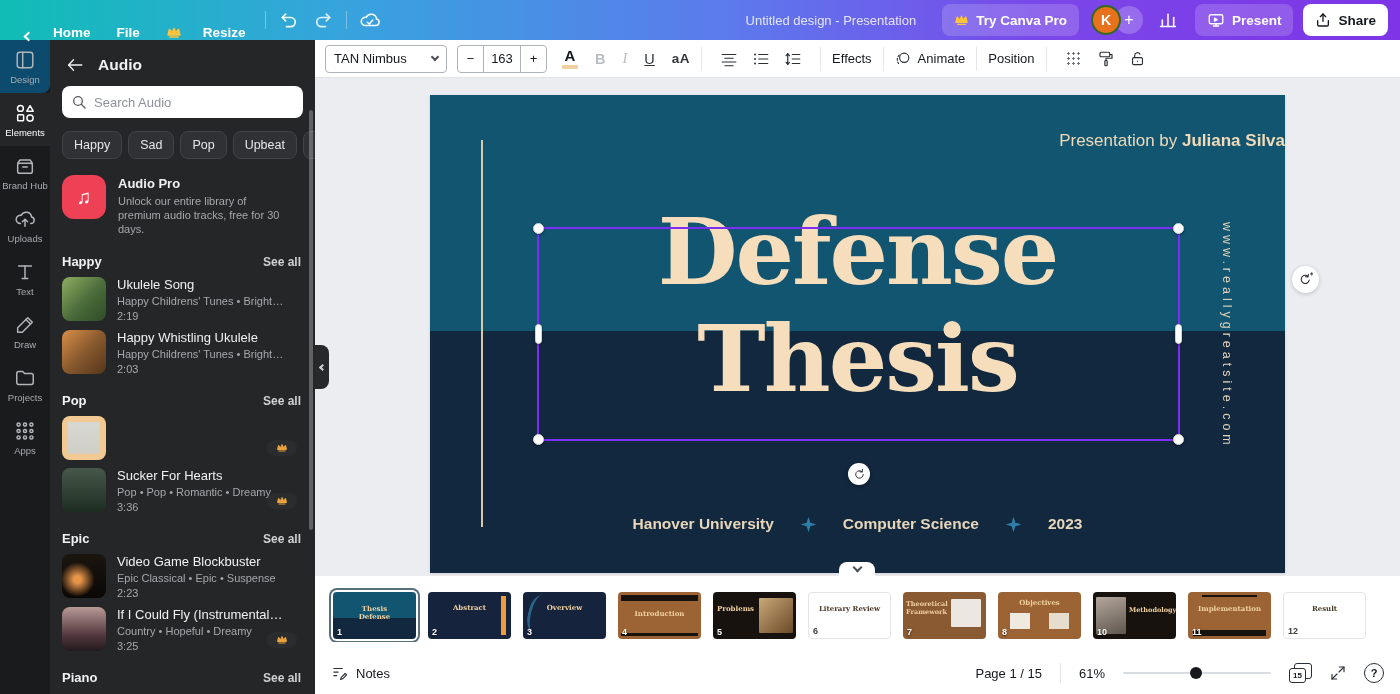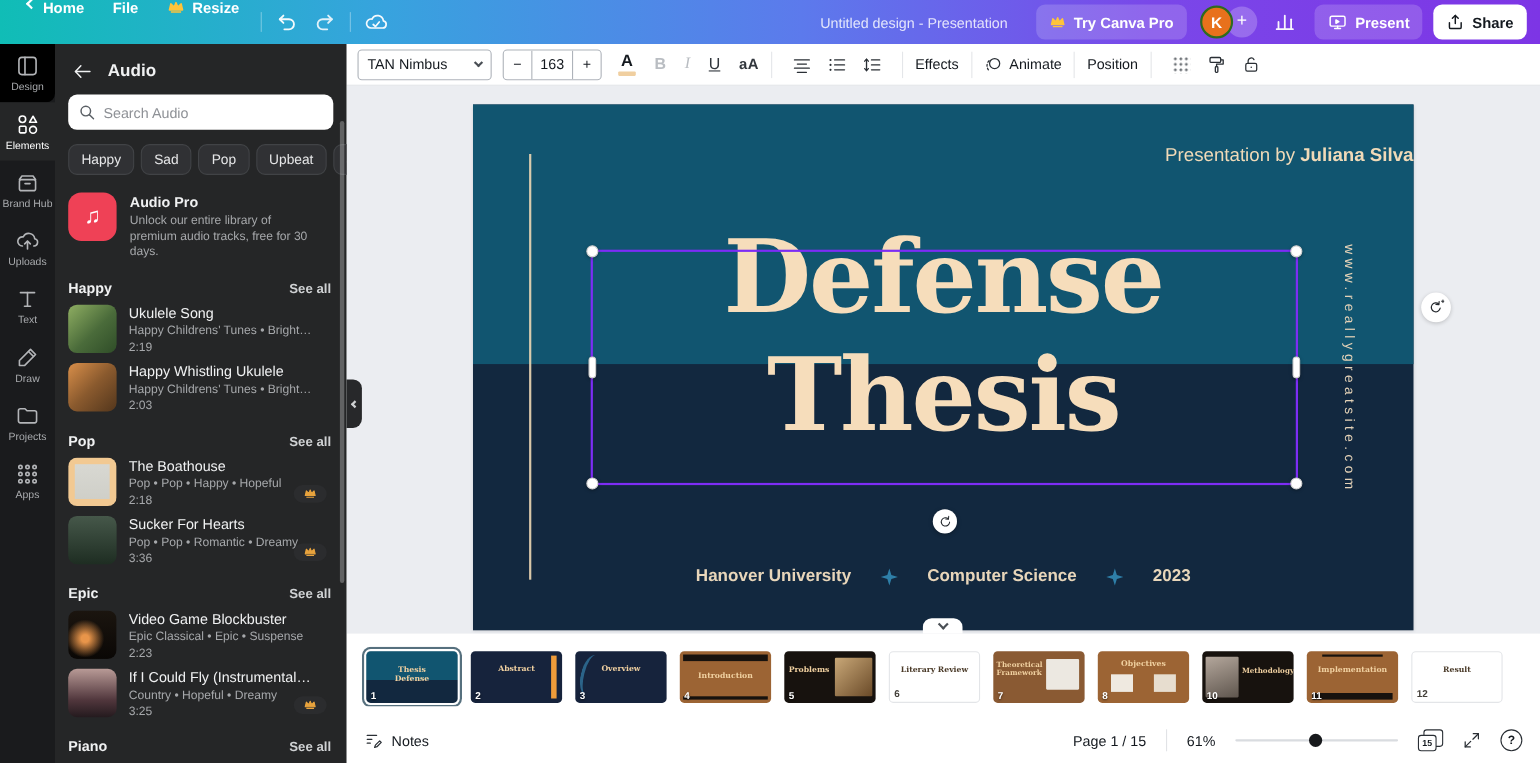--- a/index.html
+++ b/index.html
@@ -4,42 +4,42 @@
 <style>
   *{margin:0;padding:0;box-sizing:border-box}
   html,body{width:1400px;height:694px;overflow:hidden}
   body{font-family:"Liberation Sans",sans-serif;background:#fff;position:relative;color:#14191f}
   svg{display:block}
 
   
   .topbar{position:absolute;left:0;top:0;width:1400px;height:40px;display:flex;align-items:center;
     background:linear-gradient(90deg,#10bdb6 0%,#37a3de 25%,#5c7aec 52%,#7a47e9 75%,#7d35e5 100%);
     color:#fff;padding:0 12px;z-index:50}
-  .tb-item{display:flex;align-items:flex-start;gap:7px;font-weight:700;font-size:13.5px;color:#fff;padding:0 13px;height:40px;cursor:pointer}
+  .tb-item{display:flex;align-items:flex-end;gap:21px;font-weight:700;font-size:13.5px;color:#fff;padding:0 13px;height:40px;cursor:pointer}
   .chev{display:inline-block;width:7px;height:7px;border-right:2px solid currentColor;border-bottom:2px solid currentColor}
   .chev.left{transform:rotate(135deg)}
   .chev.down{transform:rotate(45deg);margin-top:-3px}
   .tb-sep{width:1px;height:18px;background:rgba(255,255,255,.35);margin:0 6px}
   .tb-ico{width:34px;height:40px;display:flex;align-items:center;justify-content:center;cursor:pointer;opacity:.95}
   .doc-title{margin-left:auto;font-size:13px;color:rgba(255,255,255,.82);white-space:nowrap;margin-right:16px}
   .pill{display:flex;align-items:center;gap:7px;height:32px;border-radius:8px;background:rgba(255,255,255,.17);
     padding:0 12px;font-size:13.5px;font-weight:700;color:#fff;cursor:pointer;margin-left:10px}
   .pill.white{background:#fff;color:#14191f}
   .avatar-wrap{display:flex;align-items:center;margin-left:12px}
   .avatar{width:30px;height:30px;border-radius:50%;background:#e8711c;border:2px solid #2e6b1e;color:#fff;
     font-weight:700;font-size:14px;display:flex;align-items:center;justify-content:center;z-index:2;cursor:pointer}
   .plusbub{width:28px;height:28px;border-radius:50%;background:rgba(255,255,255,.22);display:flex;align-items:center;
     justify-content:center;font-size:16px;font-weight:400;margin-left:-6px;cursor:pointer}
 
   
   .rail{position:absolute;left:0;top:40px;width:50px;height:654px;background:#1a1b1d;z-index:40}
   .rail-item{height:53px;display:flex;flex-direction:column;align-items:center;justify-content:center;gap:3px;
     color:#a9abae;font-size:9.5px;cursor:pointer}
   .rail-item svg{stroke:#b3b5b8;fill:none;stroke-width:1.6;stroke-linecap:round;stroke-linejoin:round}
-  .rail-item.pressed{background:#000000;border-radius:0 0 8px 0}
+  .rail-item.pressed{background:#0c4a6e;border-radius:0 0 8px 0}
   .rail-item.active{background:#252627;color:#fff}
   .rail-item.active svg{stroke:#fff}
 
   
   .panel{position:absolute;left:50px;top:40px;width:265px;height:654px;background:#252627;color:#f0f1f2;z-index:40;overflow:hidden}
   .panel-head{display:flex;align-items:center;gap:14px;padding:16px 14px 8px 16px}
   .panel-title{font-size:15.5px;font-weight:700}
   .backarrow svg{stroke:#f0f1f2;fill:none;stroke-width:1.8;stroke-linecap:round;stroke-linejoin:round}
   .searchbox{margin:4px 12px 0 12px;height:32px;background:#fff;border-radius:8px;display:flex;align-items:center;padding:0 9px;gap:7px}
   .searchbox input{border:none;outline:none;flex:1;font-size:13px;font-family:"Liberation Sans",sans-serif;color:#0f172a;background:transparent}
@@ -410,25 +410,20 @@
       <div class="tdur">2:03</div>
     </div>
   </div>
 
   <div class="sec-head">
     <span class="sec-name">Pop</span>
     <span class="see-all">See all</span>
   </div>
   <div class="track">
     <div class="tthumb th-boathouse"></div>
-    <div class="tinfo">
-      <div class="ttitle">The Boathouse</div>
-      <div class="tmeta">Pop • Pop • Happy • Hopeful</div>
-      <div class="tdur">2:18</div>
-    </div>
     <div class="crownbadge">
       <svg width="12" height="10" viewBox="0 0 24 20">
           <path d="M3 13 L5 4.5 L9.5 9 L12 3 L14.5 9 L19 4.5 L21 13 Z M5 16 H19" fill="#e8a33d" stroke="#e8a33d" stroke-width="2" stroke-linejoin="round"></path>
         </svg>
     </div>
   </div>
   <div class="track">
     <div class="tthumb th-sucker"></div>
     <div class="tinfo">
       <div class="ttitle">Sucker For Hearts</div>

